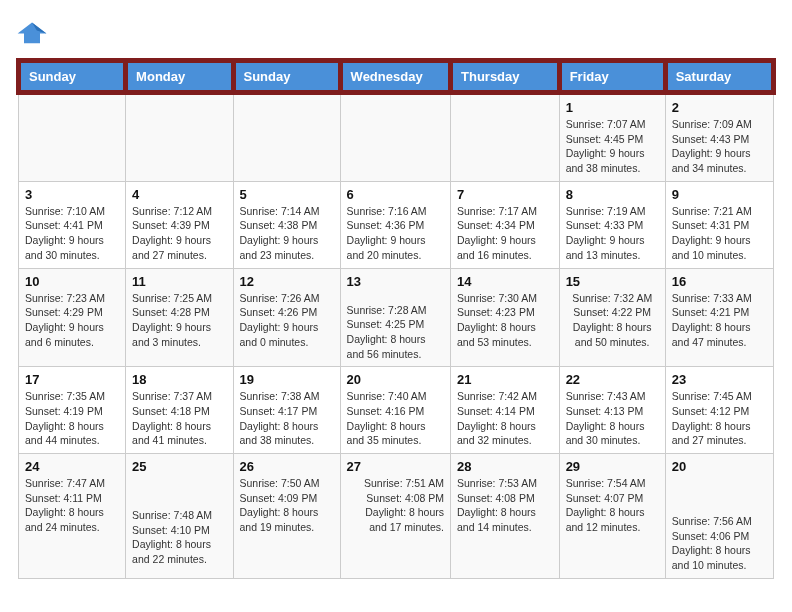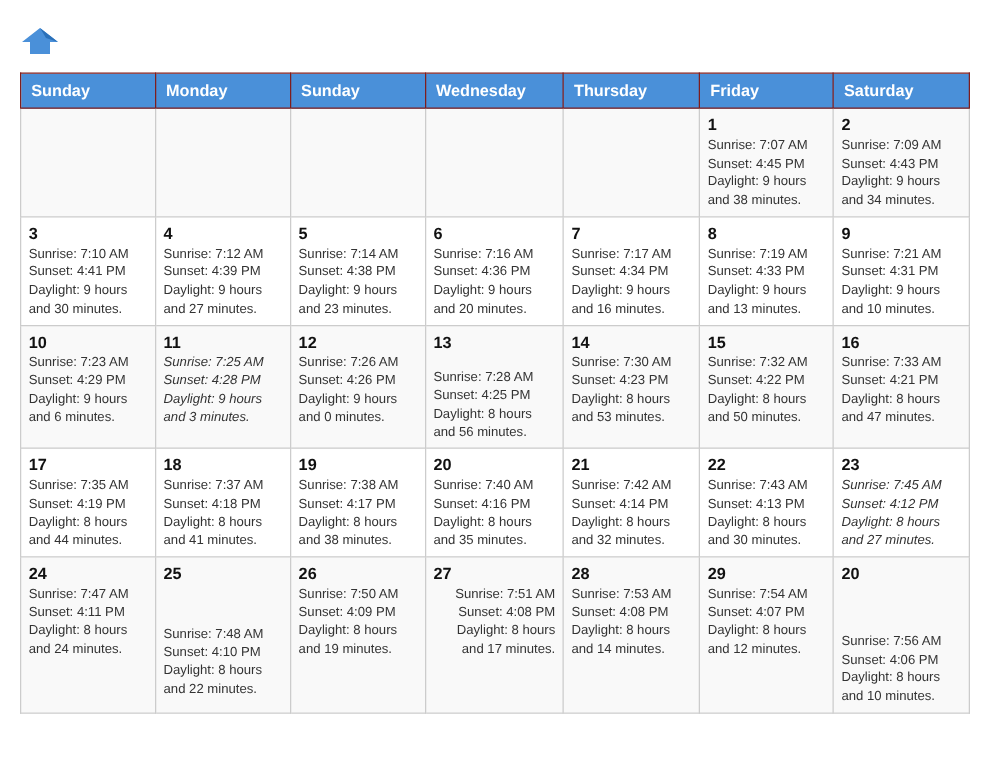--- a/index.html
+++ b/index.html
@@ -50,21 +50,21 @@
       width: 100%;
       border-collapse: collapse;
     }
     .calendar th {
       background-color: #4a90d9;
       color: #fff;
       text-align: left;
       padding: 6px 8px;
       font-size: 13px;
       font-weight: bold;
-      border: 1px solid #7f1d1d;
+      border: 5px solid #7f1d1d;
     }
     .calendar td {
       border: 1px solid #ccc;
       vertical-align: top;
       padding: 5px 6px;
       width: 113px;
       min-height: 80px;
       font-size: 11px;
       color: #333;
       background: #fff;
@@ -189,21 +189,21 @@
       </tr>
       <tr>
         <td>
           <span class="day-number">10</span>
           <div class="day-info" style="white-space: pre-line;">Sunrise: 7:23 AM
 Sunset: 4:29 PM
 Daylight: 9 hours and 6 minutes.</div>
         </td>
         <td>
           <span class="day-number">11</span>
-          <div class="day-info" style="white-space: pre-line; font-style: italic;">Sunrise: 7:25 AM
+          <div class="day-info" style="white-space: pre-line;">Sunrise: 7:25 AM
 Sunset: 4:28 PM
 Daylight: 9 hours and 3 minutes.</div>
         </td>
         <td>
           <span class="day-number">12</span>
           <div class="day-info" style="white-space: pre-line;">Sunrise: 7:26 AM
 Sunset: 4:26 PM
 Daylight: 9 hours and 0 minutes.</div>
         </td>
         <td>
@@ -213,21 +213,21 @@
 Daylight: 8 hours and 56 minutes.</div>
         </td>
         <td>
           <span class="day-number">14</span>
           <div class="day-info" style="white-space: pre-line;">Sunrise: 7:30 AM
 Sunset: 4:23 PM
 Daylight: 8 hours and 53 minutes.</div>
         </td>
         <td>
           <span class="day-number">15</span>
-          <div class="day-info" style="white-space: pre-line;">Sunrise: 7:32 AM
+          <div class="day-info" style="white-space: pre-line; text-align: center;">Sunrise: 7:32 AM
 Sunset: 4:22 PM
 Daylight: 8 hours and 50 minutes.</div>
         </td>
         <td>
           <span class="day-number">16</span>
           <div class="day-info" style="white-space: pre-line;">Sunrise: 7:33 AM
 Sunset: 4:21 PM
 Daylight: 8 hours and 47 minutes.</div>
         </td>
       </tr>
@@ -263,21 +263,21 @@
 Daylight: 8 hours and 32 minutes.</div>
         </td>
         <td>
           <span class="day-number">22</span>
           <div class="day-info" style="white-space: pre-line;">Sunrise: 7:43 AM
 Sunset: 4:13 PM
 Daylight: 8 hours and 30 minutes.</div>
         </td>
         <td>
           <span class="day-number">23</span>
-          <div class="day-info" style="white-space: pre-line; font-style: italic;">Sunrise: 7:45 AM
+          <div class="day-info" style="white-space: pre-line;">Sunrise: 7:45 AM
 Sunset: 4:12 PM
 Daylight: 8 hours and 27 minutes.</div>
         </td>
       </tr>
       <tr>
         <td>
           <span class="day-number">24</span>
           <div class="day-info" style="white-space: pre-line;">Sunrise: 7:47 AM
 Sunset: 4:11 PM
 Daylight: 8 hours and 24 minutes.</div>

